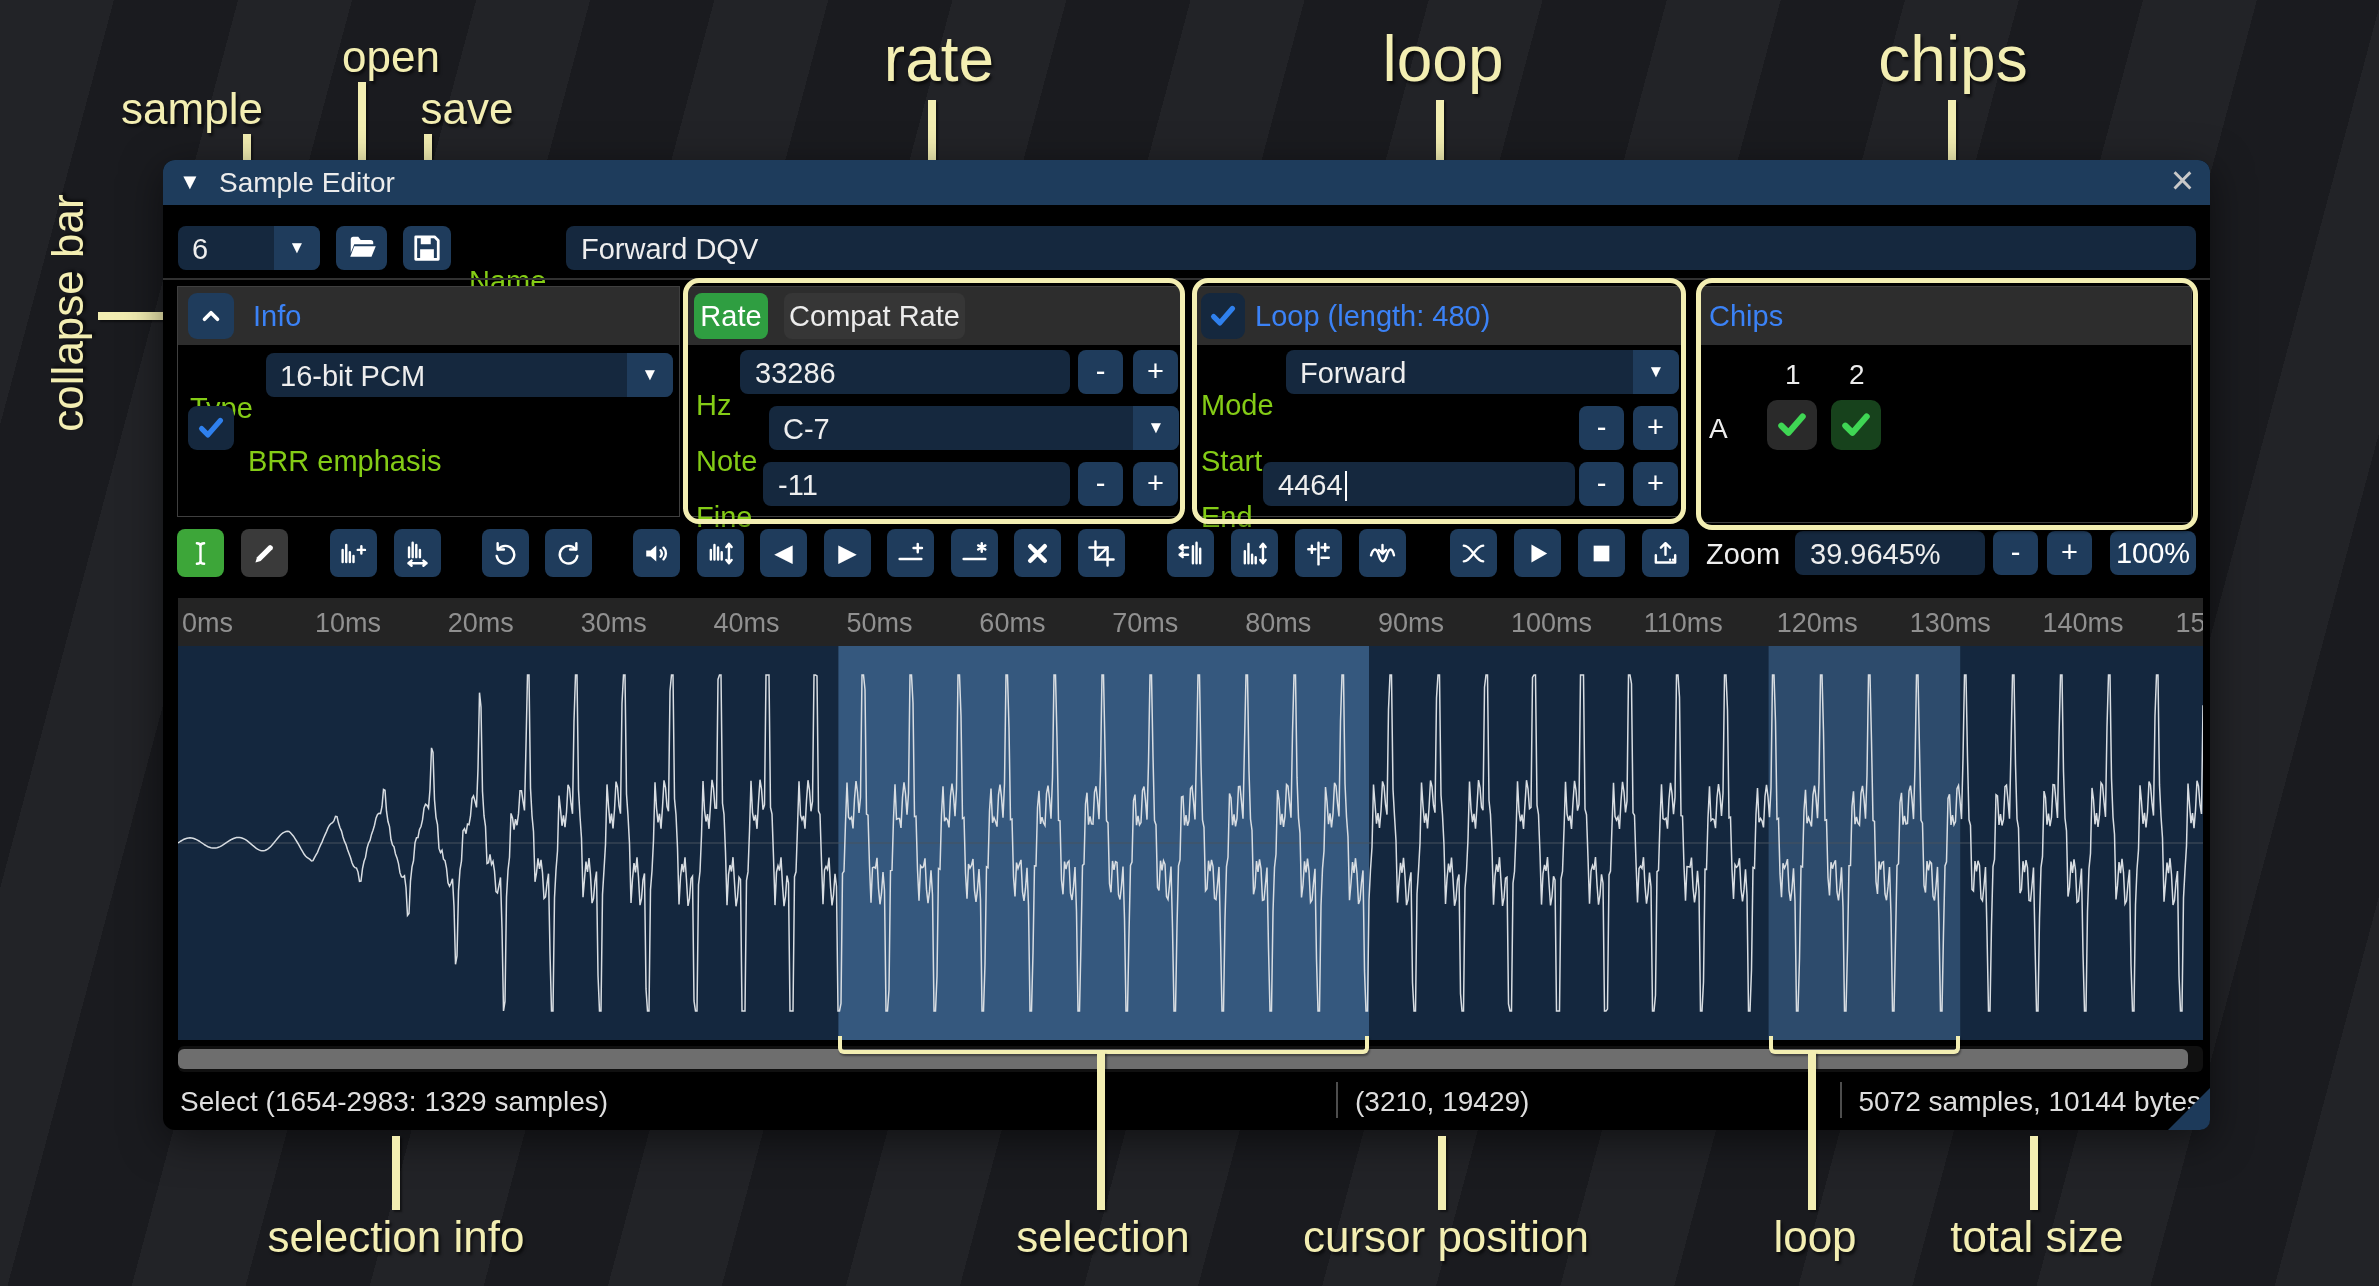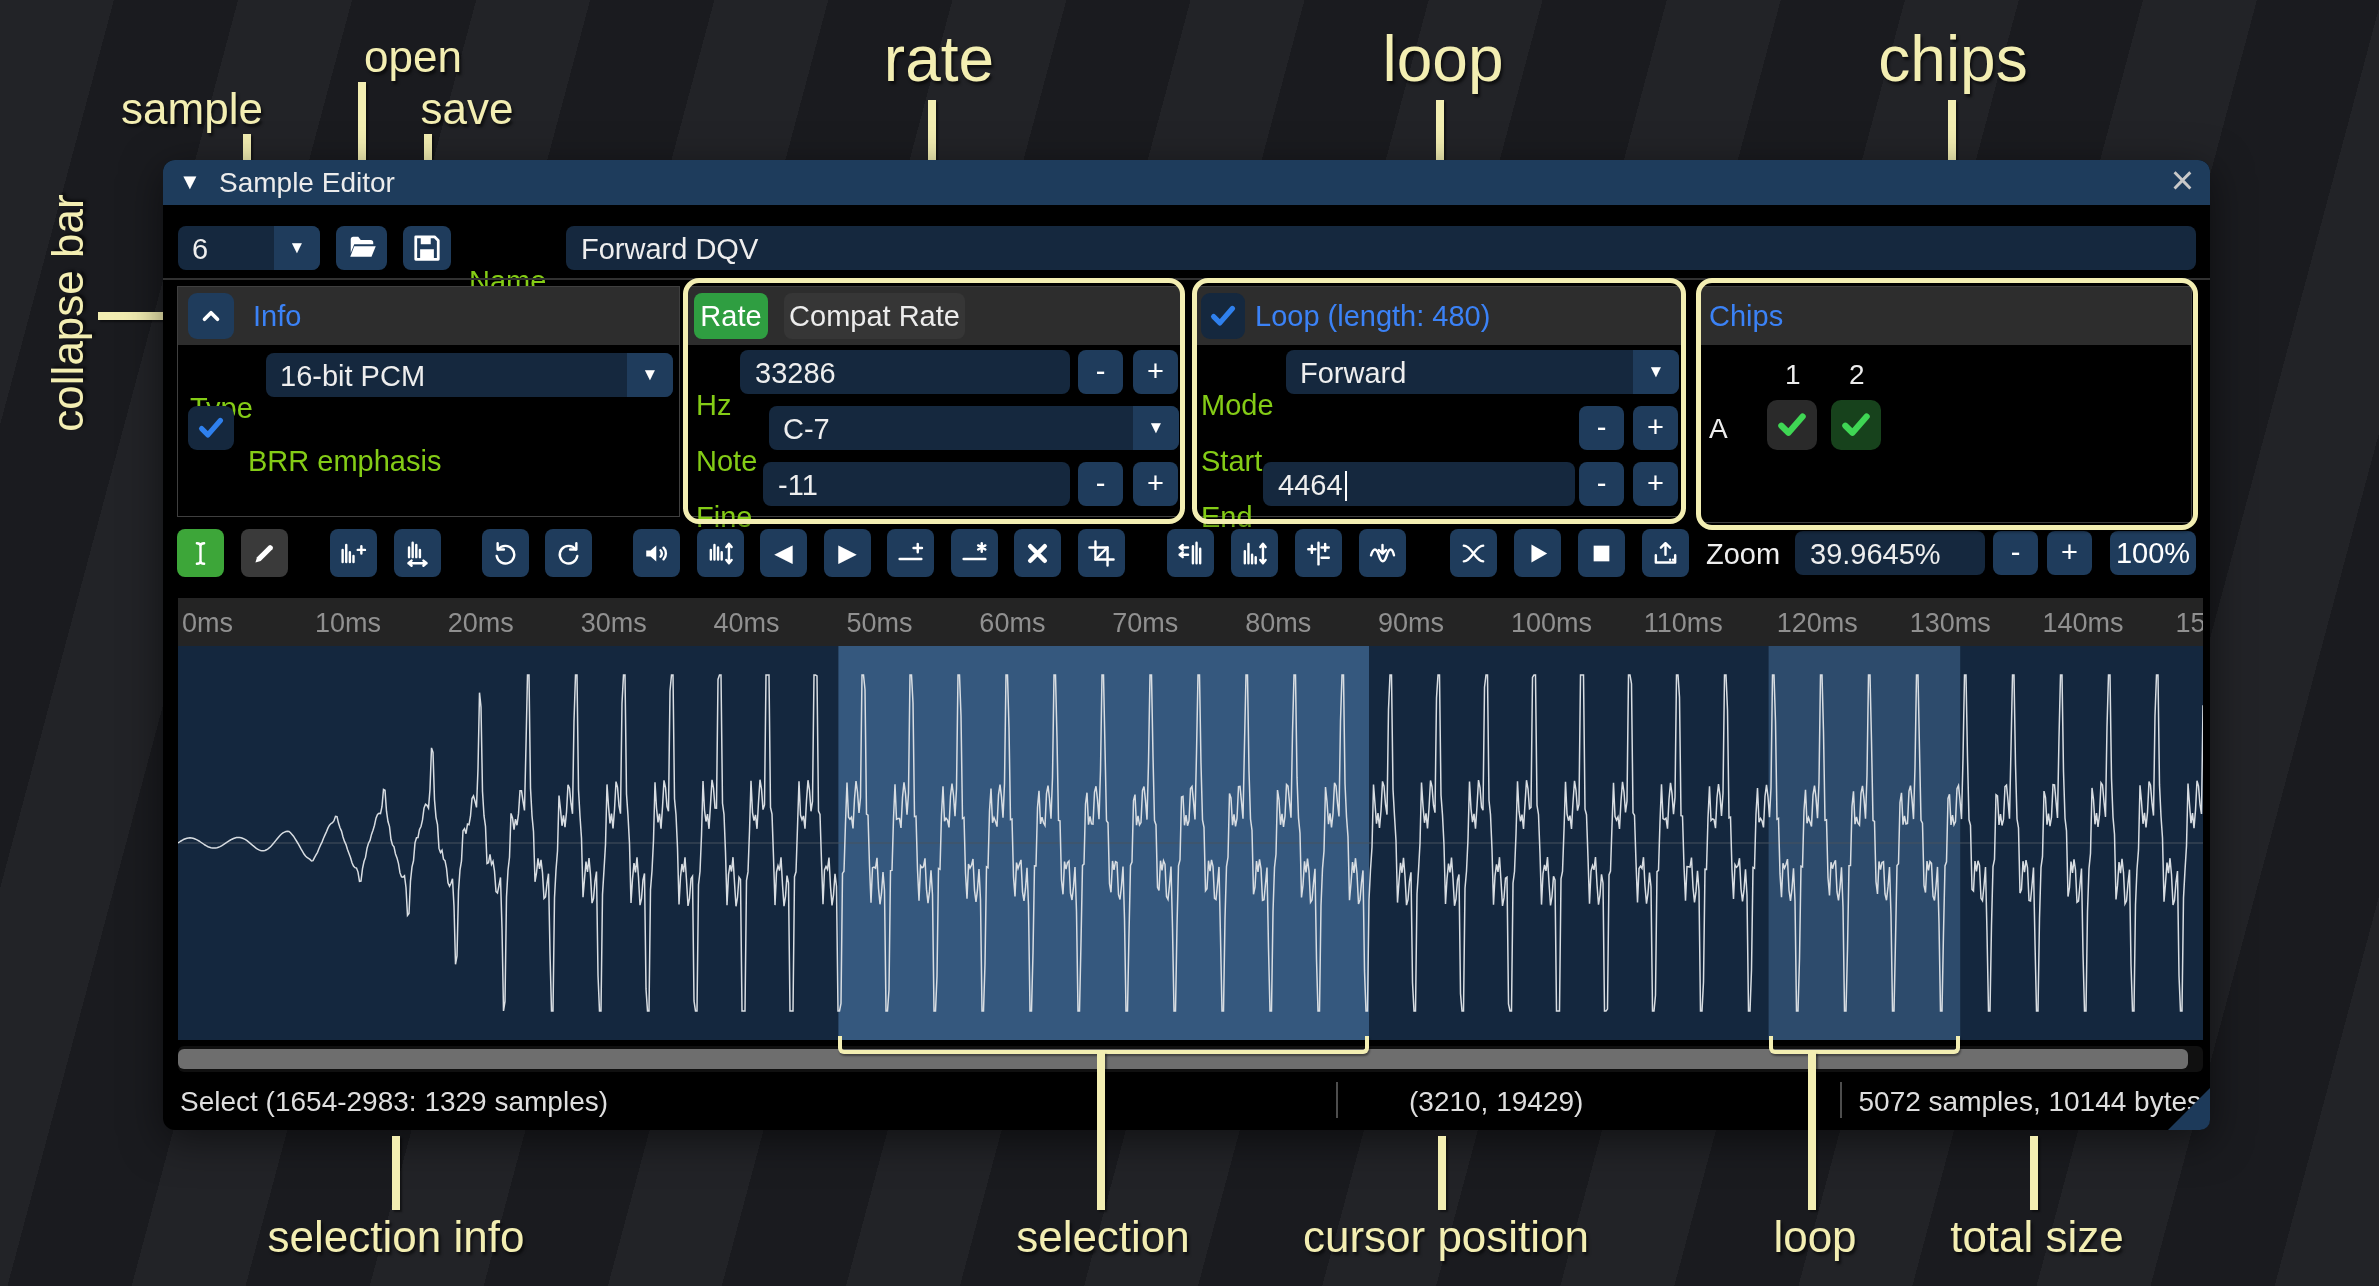--- a/index.html
+++ b/index.html
@@ -85,21 +85,21 @@
   svg.ic{display:block;}
 </style>
 </head>
 <body>
 
 <div class="stage">
 
   <div class="ann small abs" style="left:112px;top:84px;width:160px;text-align:center;">sample</div>
   <div class="aline" style="left:243px;top:134px;height:88px;"></div>
 
-  <div class="ann small abs" style="left:342px;top:32px;width:120px;text-align:right;">open</div>
+  <div class="ann small abs" style="left:342px;top:32px;width:120px;text-align:left;">open</div>
   <div class="aline" style="left:358px;top:82px;height:140px;"></div>
 
   <div class="ann small abs" style="left:412px;top:84px;width:110px;text-align:center;">save</div>
   <div class="aline" style="left:424px;top:134px;height:88px;"></div>
 
   <div class="ann big abs" style="left:869px;top:22px;width:140px;text-align:center;">rate</div>
   <div class="aline" style="left:928px;top:100px;height:174px;"></div>
 
   <div class="ann big abs" style="left:1368px;top:22px;width:150px;text-align:center;">loop</div>
   <div class="aline" style="left:1436px;top:100px;height:174px;"></div>
@@ -394,21 +394,21 @@
    <rect x="1590.6" y="0" width="191.6" height="394" fill="#2d4b6c"></rect>
    <line x1="0" y1="197" x2="2025" y2="197" stroke="#46525f" stroke-width="1"></line>
    <path d="M0.0 197.0L1.5 196.0L3.0 195.0L4.5 194.1L6.0 193.3L7.5 192.7L9.0 192.2L10.5 191.9L12.0 191.8L13.5 191.9L15.0 192.2L16.5 192.7L18.0 193.4L19.5 194.1L21.0 195.0L22.5 196.0L24.0 197.0L25.5 198.0L27.0 199.0L28.5 199.9L30.0 200.7L31.5 201.3L33.0 201.8L34.5 202.1L36.0 202.1L37.5 202.0L39.0 201.7L40.5 201.2L42.0 200.6L43.5 199.8L45.0 198.9L46.5 197.9L48.0 196.9L49.5 195.9L51.0 194.9L52.5 194.0L54.0 193.2L55.5 192.5L57.0 192.0L58.5 191.6L60.0 191.4L61.5 191.5L63.0 191.7L64.5 192.2L66.0 192.9L67.5 193.7L69.0 194.7L70.5 195.9L72.0 197.1L73.5 198.4L75.0 199.7L76.5 200.9L78.0 202.1L79.5 203.1L81.0 203.9L82.5 204.4L84.0 204.7L85.5 204.7L87.0 204.5L88.5 203.8L90.0 202.9L91.5 201.7L93.0 200.2L94.5 198.6L96.0 196.8L97.5 194.9L99.0 193.0L100.5 191.2L102.0 189.5L103.5 188.0L105.0 186.8L106.5 186.1L108.0 185.5L109.5 185.2L111.0 185.5L112.5 186.8L114.0 188.4L115.5 190.2L117.0 192.6L118.5 195.0L120.0 197.5L121.5 200.2L123.0 202.9L124.5 205.4L126.0 208.0L127.5 210.0L129.0 211.5L130.5 212.4L132.0 213.4L133.5 215.0L135.0 214.7L136.5 211.6L138.0 208.8L139.5 206.3L141.0 202.5L142.5 199.1L144.0 196.1L145.5 192.3L147.0 188.9L148.5 185.6L150.0 181.9L151.5 179.2L153.0 177.5L154.5 176.7L156.0 174.7L157.5 170.3L159.0 170.6L160.5 177.1L162.0 181.8L163.5 185.1L165.0 191.0L166.5 195.4L168.0 198.6L169.5 203.5L171.0 207.4L172.5 211.6L174.0 216.8L175.5 220.1L177.0 221.7L178.5 222.1L180.0 226.1L181.5 235.3L183.0 235.1L184.5 222.7L186.0 215.5L187.5 211.4L189.0 202.4L190.5 197.2L192.0 194.4L193.5 188.4L195.0 184.2L196.5 179.2L198.0 172.2L199.5 168.5L201.0 167.3L202.5 167.6L204.0 160.5L205.5 143.5L207.0 144.2L208.5 165.2L210.0 175.5L211.5 180.6L213.0 193.5L214.5 199.0L216.0 200.9L217.5 208.0L219.0 211.9L220.5 217.6L222.0 226.9L223.5 230.8L225.0 231.1L226.5 229.7L228.0 241.7L229.5 269.4L231.0 267.5L232.5 234.8L234.0 220.9L235.5 214.8L237.0 196.9L238.5 191.7L240.0 191.5L241.5 183.4L243.0 180.5L244.5 173.9L246.0 162.1L247.5 158.2L249.0 159.3L250.5 162.1L252.0 143.3L253.5 101.9L255.0 106.3L256.5 153.7L258.0 171.3L259.5 178.6L261.0 202.4L262.5 206.5L264.0 204.3L265.5 213.2L267.0 214.7L268.5 222.2L270.0 236.8L271.5 240.2L273.0 237.3L274.5 232.8L276.0 260.5L277.5 318.3L279.0 309.9L280.5 244.9L282.0 223.8L283.5 215.0L285.0 184.7L286.5 182.6L288.0 187.7L289.5 178.1L291.0 178.7L292.5 170.2L294.0 152.6L295.5 150.0L297.0 155.2L298.5 161.4L300.0 122.8L301.5 46.7L303.0 61.1L304.5 145.5L306.0 169.7L307.5 180.4L309.0 217.5L310.5 216.7L312.0 208.3L313.5 218.5L315.0 215.3L316.5 225.1L318.0 245.6L319.5 247.0L321.0 239.3L322.5 231.4L324.0 282.7L325.5 365.0L327.0 355.4L328.5 250.9L330.0 224.4L331.5 211.3L333.0 167.4L334.5 172.0L336.0 183.6L337.5 173.1L339.0 179.2L340.5 167.9L342.0 144.7L343.5 144.7L345.0 155.2L346.5 164.4L348.0 99.1L349.5 29.0L351.0 29.0L352.5 142.1L354.0 169.8L355.5 185.6L357.0 235.8L358.5 226.8L360.0 212.4L361.5 223.0L363.0 213.9L364.5 226.9L366.0 252.5L367.5 250.9L369.0 237.7L370.5 227.7L372.0 307.1L373.5 365.0L375.0 365.0L376.5 251.7L378.0 223.9L379.5 205.0L381.0 149.6L382.5 163.4L384.0 179.8L385.5 169.4L387.0 181.1L388.5 166.1L390.0 138.9L391.5 142.1L393.0 157.7L394.5 167.8L396.0 75.1L397.5 29.0L399.0 29.0L400.5 143.6L402.0 170.3L403.5 192.4L405.0 251.3L406.5 233.1L408.0 215.6L409.5 225.8L411.0 212.0L412.5 228.9L414.0 257.1L415.5 252.5L417.0 235.1L418.5 225.6L420.0 329.1L421.5 365.0L423.0 365.0L424.5 248.4L426.0 223.9L427.5 198.6L429.0 138.4L430.5 160.1L432.0 177.4L433.5 167.7L435.0 182.5L436.5 163.8L438.0 135.6L439.5 141.2L441.0 159.6L442.5 167.7L444.0 57.2L445.5 29.0L447.0 29.0L448.5 148.0L450.0 169.6L451.5 197.6L453.0 257.0L454.5 233.0L456.0 217.1L457.5 226.4L459.0 211.4L460.5 231.6L462.0 259.1L463.5 252.7L465.0 233.9L466.5 227.5L468.0 342.9L469.5 365.0L471.0 365.0L472.5 243.6L474.0 224.8L475.5 194.2L477.0 136.2L478.5 162.0L480.0 176.4L481.5 167.7L483.0 182.7L484.5 161.1L486.0 134.4L487.5 141.5L489.0 160.7L490.5 165.2L492.0 45.0L493.5 29.0L495.0 29.0L496.5 152.8L498.0 168.8L499.5 201.9L501.0 258.5L502.5 230.9L504.0 218.0L505.5 226.1L507.0 211.3L508.5 234.2L510.0 259.9L511.5 252.3L513.0 232.7L514.5 230.3L516.0 354.9L517.5 365.0L519.0 365.0L520.5 238.9L522.0 225.5L523.5 189.8L525.0 135.1L526.5 164.3L528.0 175.5L529.5 168.2L531.0 182.8L532.5 158.5L534.0 133.8L535.5 142.1L537.0 162.0L538.5 162.2L540.0 33.4L541.5 29.0L543.0 29.0L544.5 157.3L546.0 168.3L547.5 206.4L549.0 259.2L550.5 228.6L552.0 219.0L553.5 225.5L555.0 211.2L556.5 236.6L558.0 260.3L559.5 251.5L561.0 231.2L562.5 233.4L564.0 365.0L565.5 365.0L567.0 365.0L568.5 234.6L570.0 225.9L571.5 185.3L573.0 134.8L574.5 166.6L576.0 174.6L577.5 168.9L579.0 182.8L580.5 156.3L582.0 133.7L583.5 143.0L585.0 163.6L586.5 159.0L588.0 29.0L589.5 29.0L591.0 29.0L592.5 161.4L594.0 168.1L595.5 210.9L597.0 259.1L598.5 226.2L600.0 219.8L601.5 224.6L603.0 211.3L604.5 238.7L606.0 260.1L607.5 250.3L609.0 229.6L610.5 236.8L612.0 365.0L613.5 365.0L615.0 365.0L616.5 230.7L618.0 225.8L619.5 180.9L621.0 135.3L622.5 169.0L624.0 173.8L625.5 169.9L627.0 182.6L628.5 154.3L630.0 134.2L631.5 144.4L633.0 165.3L634.5 155.4L636.0 29.0L637.5 29.0L639.0 29.9L640.5 165.0L642.0 168.4L643.5 215.3L645.0 258.2L646.5 223.9L648.0 220.5L649.5 223.4L651.0 211.5L652.5 240.6L654.0 259.4L655.5 248.8L657.0 227.9L658.5 240.5L660.0 365.0L661.5 365.0L663.0 357.3L664.5 227.4L666.0 225.3L667.5 176.6L669.0 136.5L670.5 171.2L672.0 173.2L673.5 171.2L675.0 182.4L676.5 152.7L678.0 135.1L679.5 146.0L681.0 167.0L682.5 151.5L684.0 29.0L685.5 29.0L687.0 43.5L688.5 168.1L690.0 169.1L691.5 219.5L693.0 256.7L694.5 221.7L696.0 221.1L697.5 222.1L699.0 211.8L700.5 242.1L702.0 258.3L703.5 247.2L705.0 226.1L706.5 244.5L708.0 365.0L709.5 365.0L711.0 343.7L712.5 224.6L714.0 224.4L715.5 172.5L717.0 138.2L718.5 173.3L720.0 172.6L721.5 172.6L723.0 182.0L724.5 151.3L726.0 136.3L727.5 147.7L729.0 168.7L730.5 147.3L732.0 29.0L733.5 29.0L735.0 57.0L736.5 170.6L738.0 170.2L739.5 223.5L741.0 254.8L742.5 219.7L744.0 221.7L745.5 220.7L747.0 212.3L748.5 243.4L750.0 257.1L751.5 245.4L753.0 224.4L754.5 249.0L756.0 365.0L757.5 365.0L759.0 330.5L760.5 222.4L762.0 223.2L763.5 168.6L765.0 140.3L766.5 175.2L768.0 172.1L769.5 174.1L771.0 181.4L772.5 150.0L774.0 137.5L775.5 149.5L777.0 170.3L778.5 142.7L780.0 29.0L781.5 29.0L783.0 69.9L784.5 172.5L786.0 171.6L787.5 227.2L789.0 252.6L790.5 218.0L792.0 222.1L793.5 219.2L795.0 213.0L796.5 244.5L798.0 255.9L799.5 243.7L801.0 223.0L802.5 253.9L804.0 365.0L805.5 365.0L807.0 318.0L808.5 220.8L810.0 221.7L811.5 165.0L813.0 142.5L814.5 176.7L816.0 171.6L817.5 175.5L819.0 180.6L820.5 148.9L822.0 138.7L823.5 151.1L825.0 171.7L826.5 137.4L828.0 29.0L829.5 29.0L831.0 81.8L832.5 173.7L834.0 173.1L835.5 230.8L837.0 250.4L838.5 216.6L840.0 222.6L841.5 217.9L843.0 213.9L844.5 245.8L846.0 254.8L847.5 242.2L849.0 221.8L850.5 259.4L852.0 365.0L853.5 365.0L855.0 306.7L856.5 219.8L858.0 220.0L859.5 161.5L861.0 144.7L862.5 177.9L864.0 171.1L865.5 176.8L867.0 179.5L868.5 147.6L870.0 139.7L871.5 152.5L873.0 172.7L874.5 131.5L876.0 29.0L877.5 29.0L879.0 92.5L880.5 174.5L882.0 174.9L883.5 234.3L885.0 248.3L886.5 215.6L888.0 223.2L889.5 216.6L891.0 215.1L892.5 247.1L894.0 254.0L895.5 240.9L897.0 221.0L898.5 265.8L900.0 365.0L901.5 365.0L903.0 296.6L904.5 219.4L906.0 218.2L907.5 158.0L909.0 146.7L910.5 178.7L912.0 170.5L913.5 177.9L915.0 178.2L916.5 146.1L918.0 140.3L919.5 153.7L921.0 173.3L922.5 124.6L924.0 29.0L925.5 29.0L927.0 102.0L928.5 174.7L930.0 176.8L931.5 237.8L933.0 246.3L934.5 215.0L936.0 223.8L937.5 215.6L939.0 216.5L940.5 248.7L942.0 253.5L943.5 239.8L945.0 220.5L946.5 273.2L948.0 365.0L949.5 365.0L951.0 287.6L952.5 219.4L954.0 216.1L955.5 154.5L957.0 148.6L958.5 179.2L960.0 169.9L961.5 178.9L963.0 176.6L964.5 144.5L966.0 140.6L967.5 154.6L969.0 173.6L970.5 116.7L972.0 29.0L973.5 29.0L975.0 110.5L976.5 174.5L978.0 179.0L979.5 241.3L981.0 244.5L982.5 214.7L984.0 224.5L985.5 214.7L987.0 218.3L988.5 250.5L990.0 253.4L991.5 239.1L993.0 220.5L994.5 281.7L996.0 365.0L997.5 365.0L999.0 279.7L1000.5 219.8L1002.0 213.9L1003.5 150.9L1005.0 150.3L1006.5 179.3L1008.0 169.2L1009.5 179.7L1011.0 174.7L1012.5 142.6L1014.0 140.6L1015.5 155.3L1017.0 173.4L1018.5 107.6L1020.0 29.0L1021.5 29.0L1023.0 118.0L1024.5 173.9L1026.0 181.4L1027.5 244.8L1029.0 242.8L1030.5 214.7L1032.0 225.2L1033.5 213.9L1035.0 220.4L1036.5 252.4L1038.0 253.5L1039.5 238.4L1041.0 220.9L1042.5 291.3L1044.0 365.0L1045.5 365.0L1047.0 272.4L1048.5 220.6L1050.0 211.3L1051.5 147.4L1053.0 152.0L1054.5 179.2L1056.0 168.4L1057.5 180.4L1059.0 172.5L1060.5 140.6L1062.0 140.4L1063.5 155.9L1065.0 172.8L1066.5 97.5L1068.0 29.0L1069.5 29.0L1071.0 125.0L1072.5 173.0L1074.0 184.2L1075.5 248.3L1077.0 241.1L1078.5 215.0L1080.0 225.9L1081.5 213.3L1083.0 222.7L1084.5 254.4L1086.0 253.7L1087.5 237.8L1089.0 221.6L1090.5 301.9L1092.0 365.0L1093.5 365.0L1095.0 265.8L1096.5 221.5L1098.0 208.3L1099.5 144.0L1101.0 153.8L1102.5 178.8L1104.0 167.8L1105.5 181.0L1107.0 170.1L1108.5 138.6L1110.0 140.2L1111.5 156.5L1113.0 171.8L1114.5 86.5L1116.0 29.0L1117.5 29.0L1119.0 131.4L1120.5 171.9L1122.0 187.3L1123.5 251.5L1125.0 239.3L1126.5 215.4L1128.0 226.4L1129.5 212.7L1131.0 225.2L1132.5 256.3L1134.0 253.9L1135.5 237.1L1137.0 222.8L1138.5 313.2L1140.0 365.0L1141.5 365.0L1143.0 259.4L1144.5 222.6L1146.0 205.0L1147.5 141.0L1149.0 155.7L1150.5 178.2L1152.0 167.4L1153.5 181.5L1155.0 167.6L1156.5 136.8L1158.0 140.0L1159.5 157.3L1161.0 170.5L1162.5 74.9L1164.0 29.0L1165.5 29.0L1167.0 137.6L1168.5 170.8L1170.0 190.9L1171.5 254.3L1173.0 237.3L1174.5 216.1L1176.0 226.8L1177.5 212.2L1179.0 227.7L1180.5 257.9L1182.0 253.9L1183.5 236.3L1185.0 224.4L1186.5 324.9L1188.0 365.0L1189.5 365.0L1191.0 253.4L1192.5 223.7L1194.0 201.2L1195.5 138.5L1197.0 157.8L1198.5 177.6L1200.0 167.2L1201.5 182.0L1203.0 165.0L1204.5 135.4L1206.0 140.2L1207.5 158.3L1209.0 168.7L1210.5 63.3L1212.0 29.0L1213.5 29.0L1215.0 143.5L1216.5 169.9L1218.0 194.8L1219.5 256.6L1221.0 235.1L1222.5 216.8L1224.0 226.8L1225.5 211.8L1227.0 230.3L1228.5 259.1L1230.0 253.6L1231.5 235.1L1233.0 226.3L1234.5 336.5L1236.0 365.0L1237.5 365.0L1239.0 247.7L1240.5 224.6L1242.0 197.2L1243.5 136.6L1245.0 160.1L1246.5 176.8L1248.0 167.3L1249.5 182.4L1251.0 162.5L1252.5 134.5L1254.0 140.7L1255.5 159.5L1257.0 166.7L1258.5 51.9L1260.0 29.0L1261.5 29.0L1263.0 149.1L1264.5 169.1L1266.0 199.0L1267.5 258.0L1269.0 232.7L1270.5 217.6L1272.0 226.5L1273.5 211.5L1275.0 232.7L1276.5 259.8L1278.0 253.0L1279.5 233.8L1281.0 228.5L1282.5 347.6L1284.0 365.0L1285.5 365.0L1287.0 242.2L1288.5 225.2L1290.0 192.9L1291.5 135.5L1293.0 162.6L1294.5 176.1L1296.0 167.8L1297.5 182.7L1299.0 160.2L1300.5 134.1L1302.0 141.5L1303.5 161.0L1305.0 164.3L1306.5 41.2L1308.0 29.0L1309.5 29.0L1311.0 154.3L1312.5 168.6L1314.0 203.3L1315.5 258.7L1317.0 230.1L1318.5 218.3L1320.0 225.9L1321.5 211.2L1323.0 234.9L1324.5 259.9L1326.0 251.9L1327.5 232.1L1329.0 231.1L1330.5 357.8L1332.0 365.0L1333.5 365.0L1335.0 237.2L1336.5 225.5L1338.0 188.5L1339.5 135.3L1341.0 165.2L1342.5 175.4L1344.0 168.6L1345.5 182.9L1347.0 158.1L1348.5 134.2L1350.0 142.8L1351.5 162.8L1353.0 161.5L1354.5 31.4L1356.0 29.0L1357.5 29.0L1359.0 159.1L1360.5 168.5L1362.0 207.7L1363.5 258.6L1365.0 227.5L1366.5 219.0L1368.0 224.9L1369.5 211.1L1371.0 236.8L1372.5 259.5L1374.0 250.5L1375.5 230.3L1377.0 233.9L1378.5 365.0L1380.0 365.0L1381.5 365.0L1383.0 232.8L1384.5 225.5L1386.0 184.1L1387.5 135.8L1389.0 167.8L1390.5 174.7L1392.0 169.6L1393.5 182.9L1395.0 156.3L1396.5 134.9L1398.0 144.3L1399.5 164.6L1401.0 158.5L1402.5 29.0L1404.0 29.0L1405.5 29.0L1407.0 163.2L1408.5 168.7L1410.0 212.0L1411.5 257.7L1413.0 225.0L1414.5 219.6L1416.0 223.8L1417.5 211.1L1419.0 238.5L1420.5 258.7L1422.0 248.8L1423.5 228.4L1425.0 237.1L1426.5 365.0L1428.0 365.0L1429.5 363.1L1431.0 228.9L1432.5 225.1L1434.0 179.8L1435.5 136.9L1437.0 170.3L1438.5 174.1L1440.0 170.9L1441.5 182.9L1443.0 154.7L1444.5 135.8L1446.0 146.0L1447.5 166.5L1449.0 155.2L1450.5 29.0L1452.0 29.0L1453.5 37.9L1455.0 166.8L1456.5 169.3L1458.0 216.2L1459.5 256.4L1461.0 222.6L1462.5 220.2L1464.0 222.4L1465.5 211.2L1467.0 240.0L1468.5 257.6L1470.0 247.1L1471.5 226.6L1473.0 240.7L1474.5 365.0L1476.0 365.0L1477.5 349.3L1479.0 225.7L1480.5 224.3L1482.0 175.8L1483.5 138.4L1485.0 172.5L1486.5 173.6L1488.0 172.3L1489.5 182.6L1491.0 153.3L1492.5 136.9L1494.0 147.7L1495.5 168.3L1497.0 151.4L1498.5 29.0L1500.0 29.0L1501.5 51.4L1503.0 169.6L1504.5 170.1L1506.0 220.2L1507.5 254.7L1509.0 220.5L1510.5 220.7L1512.0 221.1L1513.5 211.6L1515.0 241.4L1516.5 256.5L1518.0 245.4L1519.5 224.9L1521.0 244.7L1522.5 365.0L1524.0 365.0L1525.5 336.1L1527.0 223.2L1528.5 223.4L1530.0 171.8L1531.5 140.2L1533.0 174.5L1534.5 173.0L1536.0 173.6L1537.5 182.1L1539.0 151.9L1540.5 138.0L1542.0 149.4L1543.5 169.9L1545.0 147.0L1546.5 29.0L1548.0 29.0L1549.5 64.1L1551.0 171.8L1552.5 171.2L1554.0 224.1L1555.5 252.9L1557.0 218.7L1558.5 221.3L1560.0 219.7L1561.5 212.2L1563.0 242.8L1564.5 255.5L1566.0 243.9L1567.5 223.4L1569.0 249.4L1570.5 365.0L1572.0 365.0L1573.5 324.0L1575.0 221.4L1576.5 222.2L1578.0 168.0L1579.5 142.0L1581.0 176.1L1582.5 172.4L1584.0 174.9L1585.5 181.4L1587.0 150.5L1588.5 138.9L1590.0 150.8L1591.5 171.2L1593.0 142.0L1594.5 29.0L1596.0 29.0L1597.5 75.6L1599.0 173.3L1600.5 172.4L1602.0 227.9L1603.5 251.1L1605.0 217.3L1606.5 222.0L1608.0 218.5L1609.5 213.1L1611.0 244.3L1612.5 254.8L1614.0 242.6L1615.5 222.3L1617.0 254.9L1618.5 365.0L1620.0 365.0L1621.5 313.1L1623.0 220.2L1624.5 220.9L1626.0 164.2L1627.5 143.7L1629.0 177.3L1630.5 171.7L1632.0 176.1L1633.5 180.4L1635.0 148.9L1636.5 139.5L1638.0 151.9L1639.5 172.2L1641.0 136.1L1642.5 29.0L1644.0 29.0L1645.5 86.0L1647.0 174.2L1648.5 173.8L1650.0 231.7L1651.5 249.5L1653.0 216.2L1654.5 222.7L1656.0 217.4L1657.5 214.2L1659.0 246.0L1660.5 254.3L1662.0 241.6L1663.5 221.4L1665.0 261.2L1666.5 365.0L1668.0 365.0L1669.5 303.3L1671.0 219.6L1672.5 219.5L1674.0 160.4L1675.5 145.3L1677.0 178.2L1678.5 170.9L1680.0 177.1L1681.5 179.1L1683.0 147.0L1684.5 139.8L1686.0 152.8L1687.5 172.8L1689.0 129.2L1690.5 29.0L1692.0 29.0L1693.5 95.2L1695.0 174.5L1696.5 175.4L1698.0 235.6L1699.5 247.9L1701.0 215.5L1702.5 223.5L1704.0 216.4L1705.5 215.6L1707.0 248.0L1708.5 254.2L1710.0 240.9L1711.5 221.0L1713.0 268.7L1714.5 365.0L1716.0 365.0L1717.5 294.6L1719.0 219.5L1720.5 217.8L1722.0 156.5L1723.5 146.8L1725.0 178.7L1726.5 170.0L1728.0 178.0L1729.5 177.5L1731.0 145.0L1732.5 139.7L1734.0 153.4L1735.5 173.1L1737.0 121.2L1738.5 29.0L1740.0 29.0L1741.5 103.5L1743.0 174.3L1744.5 177.2L1746.0 239.5L1747.5 246.5L1749.0 215.1L1750.5 224.4L1752.0 215.6L1753.5 217.4L1755.0 250.1L1756.5 254.4L1758.0 240.3L1759.5 220.9L1761.0 277.2L1762.5 365.0L1764.0 365.0L1765.5 286.6L1767.0 219.9L1768.5 215.8L1770.0 152.5L1771.5 148.2L1773.0 178.9L1774.5 169.1L1776.0 178.8L1777.5 175.6L1779.0 142.8L1780.5 139.5L1782.0 154.0L1783.5 173.1L1785.0 112.2L1786.5 29.0L1788.0 29.0L1789.5 111.1L1791.0 173.8L1792.5 179.3L1794.0 243.4L1795.5 245.0L1797.0 215.0L1798.5 225.3L1800.0 214.8L1801.5 219.4L1803.0 252.3L1804.5 254.7L1806.0 239.8L1807.5 221.1L1809.0 286.7L1810.5 365.0L1812.0 365.0L1813.5 279.2L1815.0 220.5L1816.5 213.5L1818.0 148.7L1819.5 149.8L1821.0 178.9L1822.5 168.2L1824.0 179.5L1825.5 173.5L1827.0 140.6L1828.5 139.2L1830.0 154.5L1831.5 172.7L1833.0 102.3L1834.5 29.0L1836.0 29.0L1837.5 118.4L1839.0 173.0L1840.5 181.9L1842.0 247.1L1843.5 243.4L1845.0 215.2L1846.5 226.1L1848.0 214.1L1849.5 221.7L1851.0 254.4L1852.5 255.0L1854.0 239.2L1855.5 221.6L1857.0 297.0L1858.5 365.0L1860.0 365.0L1861.5 272.1L1863.0 221.4L1864.5 210.7L1866.0 145.1L1867.5 151.5L1869.0 178.7L1870.5 167.5L1872.0 180.2L1873.5 171.2L1875.0 138.6L1876.5 138.9L1878.0 155.1L1879.5 172.0L1881.0 91.6L1882.5 29.0L1884.0 29.0L1885.5 125.4L1887.0 172.1L1888.5 184.8L1890.0 250.6L1891.5 241.5L1893.0 215.5L1894.5 226.8L1896.0 213.4L1897.5 224.0L1899.0 256.3L1900.5 255.1L1902.0 238.5L1903.5 222.5L1905.0 307.8L1906.5 365.0L1908.0 365.0L1909.5 265.2L1911.0 222.4L1912.5 207.5L1914.0 141.9L1915.5 153.5L1917.0 178.3L1918.5 167.0L1920.0 180.9L1921.5 168.8L1923.0 136.8L1924.5 139.0L1926.0 156.0L1927.5 170.9L1929.0 80.7L1930.5 29.0L1932.0 29.0L1933.5 132.2L1935.0 171.1L1936.5 188.2L1938.0 253.5L1939.5 239.4L1941.0 216.0L1942.5 227.1L1944.0 212.8L1945.5 226.5L1947.0 257.9L1948.5 254.9L1950.0 237.5L1951.5 223.7L1953.0 318.8L1954.5 365.0L1956.0 365.0L1957.5 258.4L1959.0 223.3L1960.5 203.9L1962.0 139.3L1963.5 155.8L1965.0 177.8L1966.5 166.9L1968.0 181.5L1969.5 166.4L1971.0 135.6L1972.5 139.3L1974.0 157.1L1975.5 169.6L1977.0 69.8L1978.5 29.0L1980.0 29.0L1981.5 138.9L1983.0 170.2L1984.5 192.0L1986.0 255.7L1987.5 237.0L1989.0 216.5L1990.5 227.1L1992.0 212.2L1993.5 228.8L1995.0 258.9L1996.5 254.3L1998.0 236.2L1999.5 225.1L2001.0 329.5L2002.5 365.0L2004.0 365.0L2005.5 251.9L2007.0 224.1L2008.5 200.0L2010.0 137.5L2011.5 158.3L2013.0 177.2L2014.5 167.0L2016.0 182.1L2017.5 164.1L2019.0 134.8L2020.5 140.1L2022.0 158.5L2023.5 168.0L2025.0 59.3" fill="none" stroke="#d8dde2" stroke-width="1.5"></path>
  </svg></div>
     <div class="scrolltrack">
       <div class="scrollthumb"></div>
     </div>
     <div class="statusbar">
       <span class="st" style="left:17px;">Select (1654-2983: 1329 samples)</span>
       <span class="ssep" style="left:1173px;"></span>
-      <span class="st" style="left:1246px;">(3210, 19429)</span>
+      <span class="st" style="left:1192px;">(3210, 19429)</span>
       <span class="ssep" style="left:1677px;"></span>
       <span class="st" style="right:9px;">5072 samples, 10144 bytes</span>
     </div>
     <div class="grip"></div>
   </div>
 
   <div class="hlbox" style="left:683px;top:278px;width:492px;height:236px;"></div>
   <div class="hlbox" style="left:1192px;top:278px;width:484px;height:236px;"></div>
   <div class="hlbox" style="left:1696px;top:278px;width:492px;height:242px;"></div>
 

